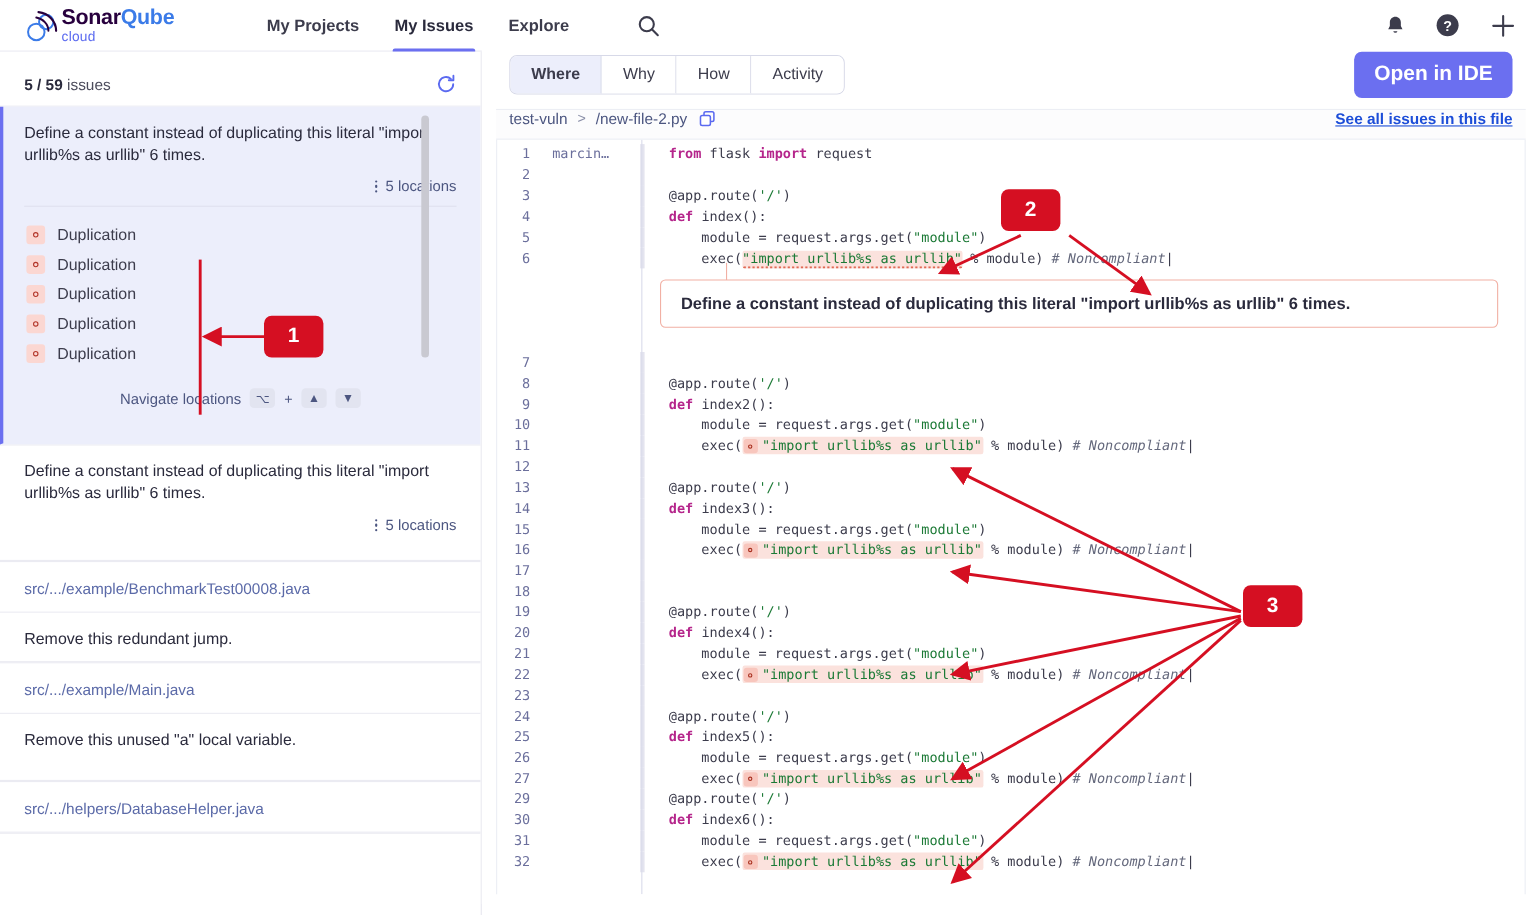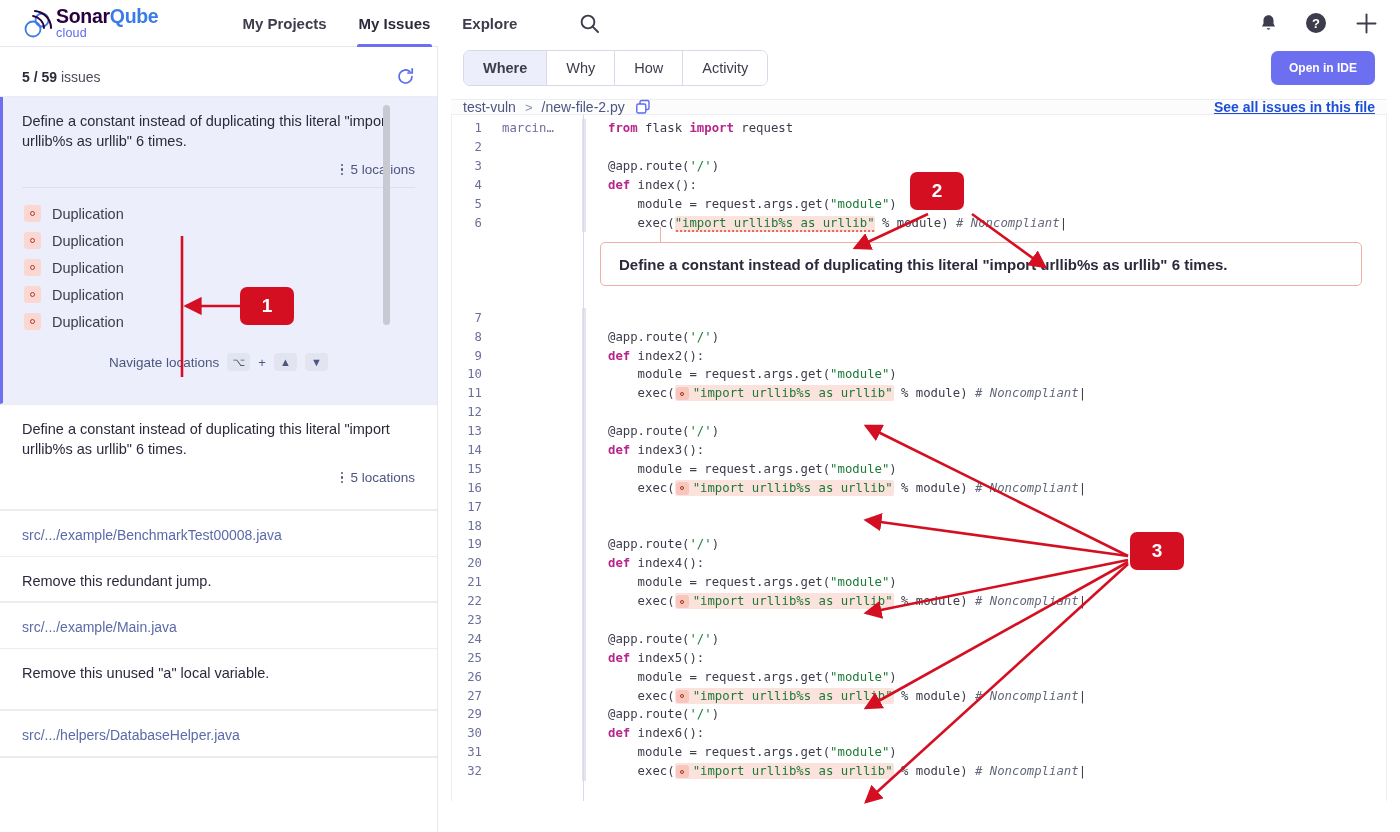--- a/index.html
+++ b/index.html
@@ -107,26 +107,26 @@
   .tabs {
     display: flex; border: 1px solid #d7d9e8; border-radius: 7px; overflow: hidden; height: 36px;
   }
   .tab {
     padding: 0 19px; display: flex; align-items: center; font-size: 14.5px;
     color: #3c3c4c; cursor: pointer; border-right: 1px solid #d7d9e8; background: #fff;
   }
   .tab:last-child { border-right: none; }
   .tab.active { background: #eceefb; font-weight: bold; }
   .open-ide {
-    margin-left: auto; background: #6b6ff0; color: #fff; font-size: 12px; font-weight: bold;
+    margin-left: auto; background: #6b6ff0; color: #fff; font-size: 19px; font-weight: bold;
     border: none; border-radius: 7px; padding: 10px 18px; cursor: pointer;
   }
 
   .breadcrumb-row {
-    display: flex; align-items: center; height: 16px;
+    display: flex; align-items: flex-start; height: 28px;
     border-top: 1px solid #eceef4; border-bottom: 1px solid #eceef4;
     margin: 0 13px 0 13px; padding: 0 12px;
     background: #fcfcfd;
   }
   .crumb { font-size: 14px; color: #4c5680; cursor: pointer; }
   .crumb-sep { font-size: 13px; color: #8a8fa8; margin: 0 9px; }
   .crumb-copy { margin-left: 10px; cursor: pointer; display:flex; }
   .see-all {
     margin-left: auto; font-size: 14px; font-weight: bold; color: #1d4ed8;
     text-decoration: underline; cursor: pointer;

